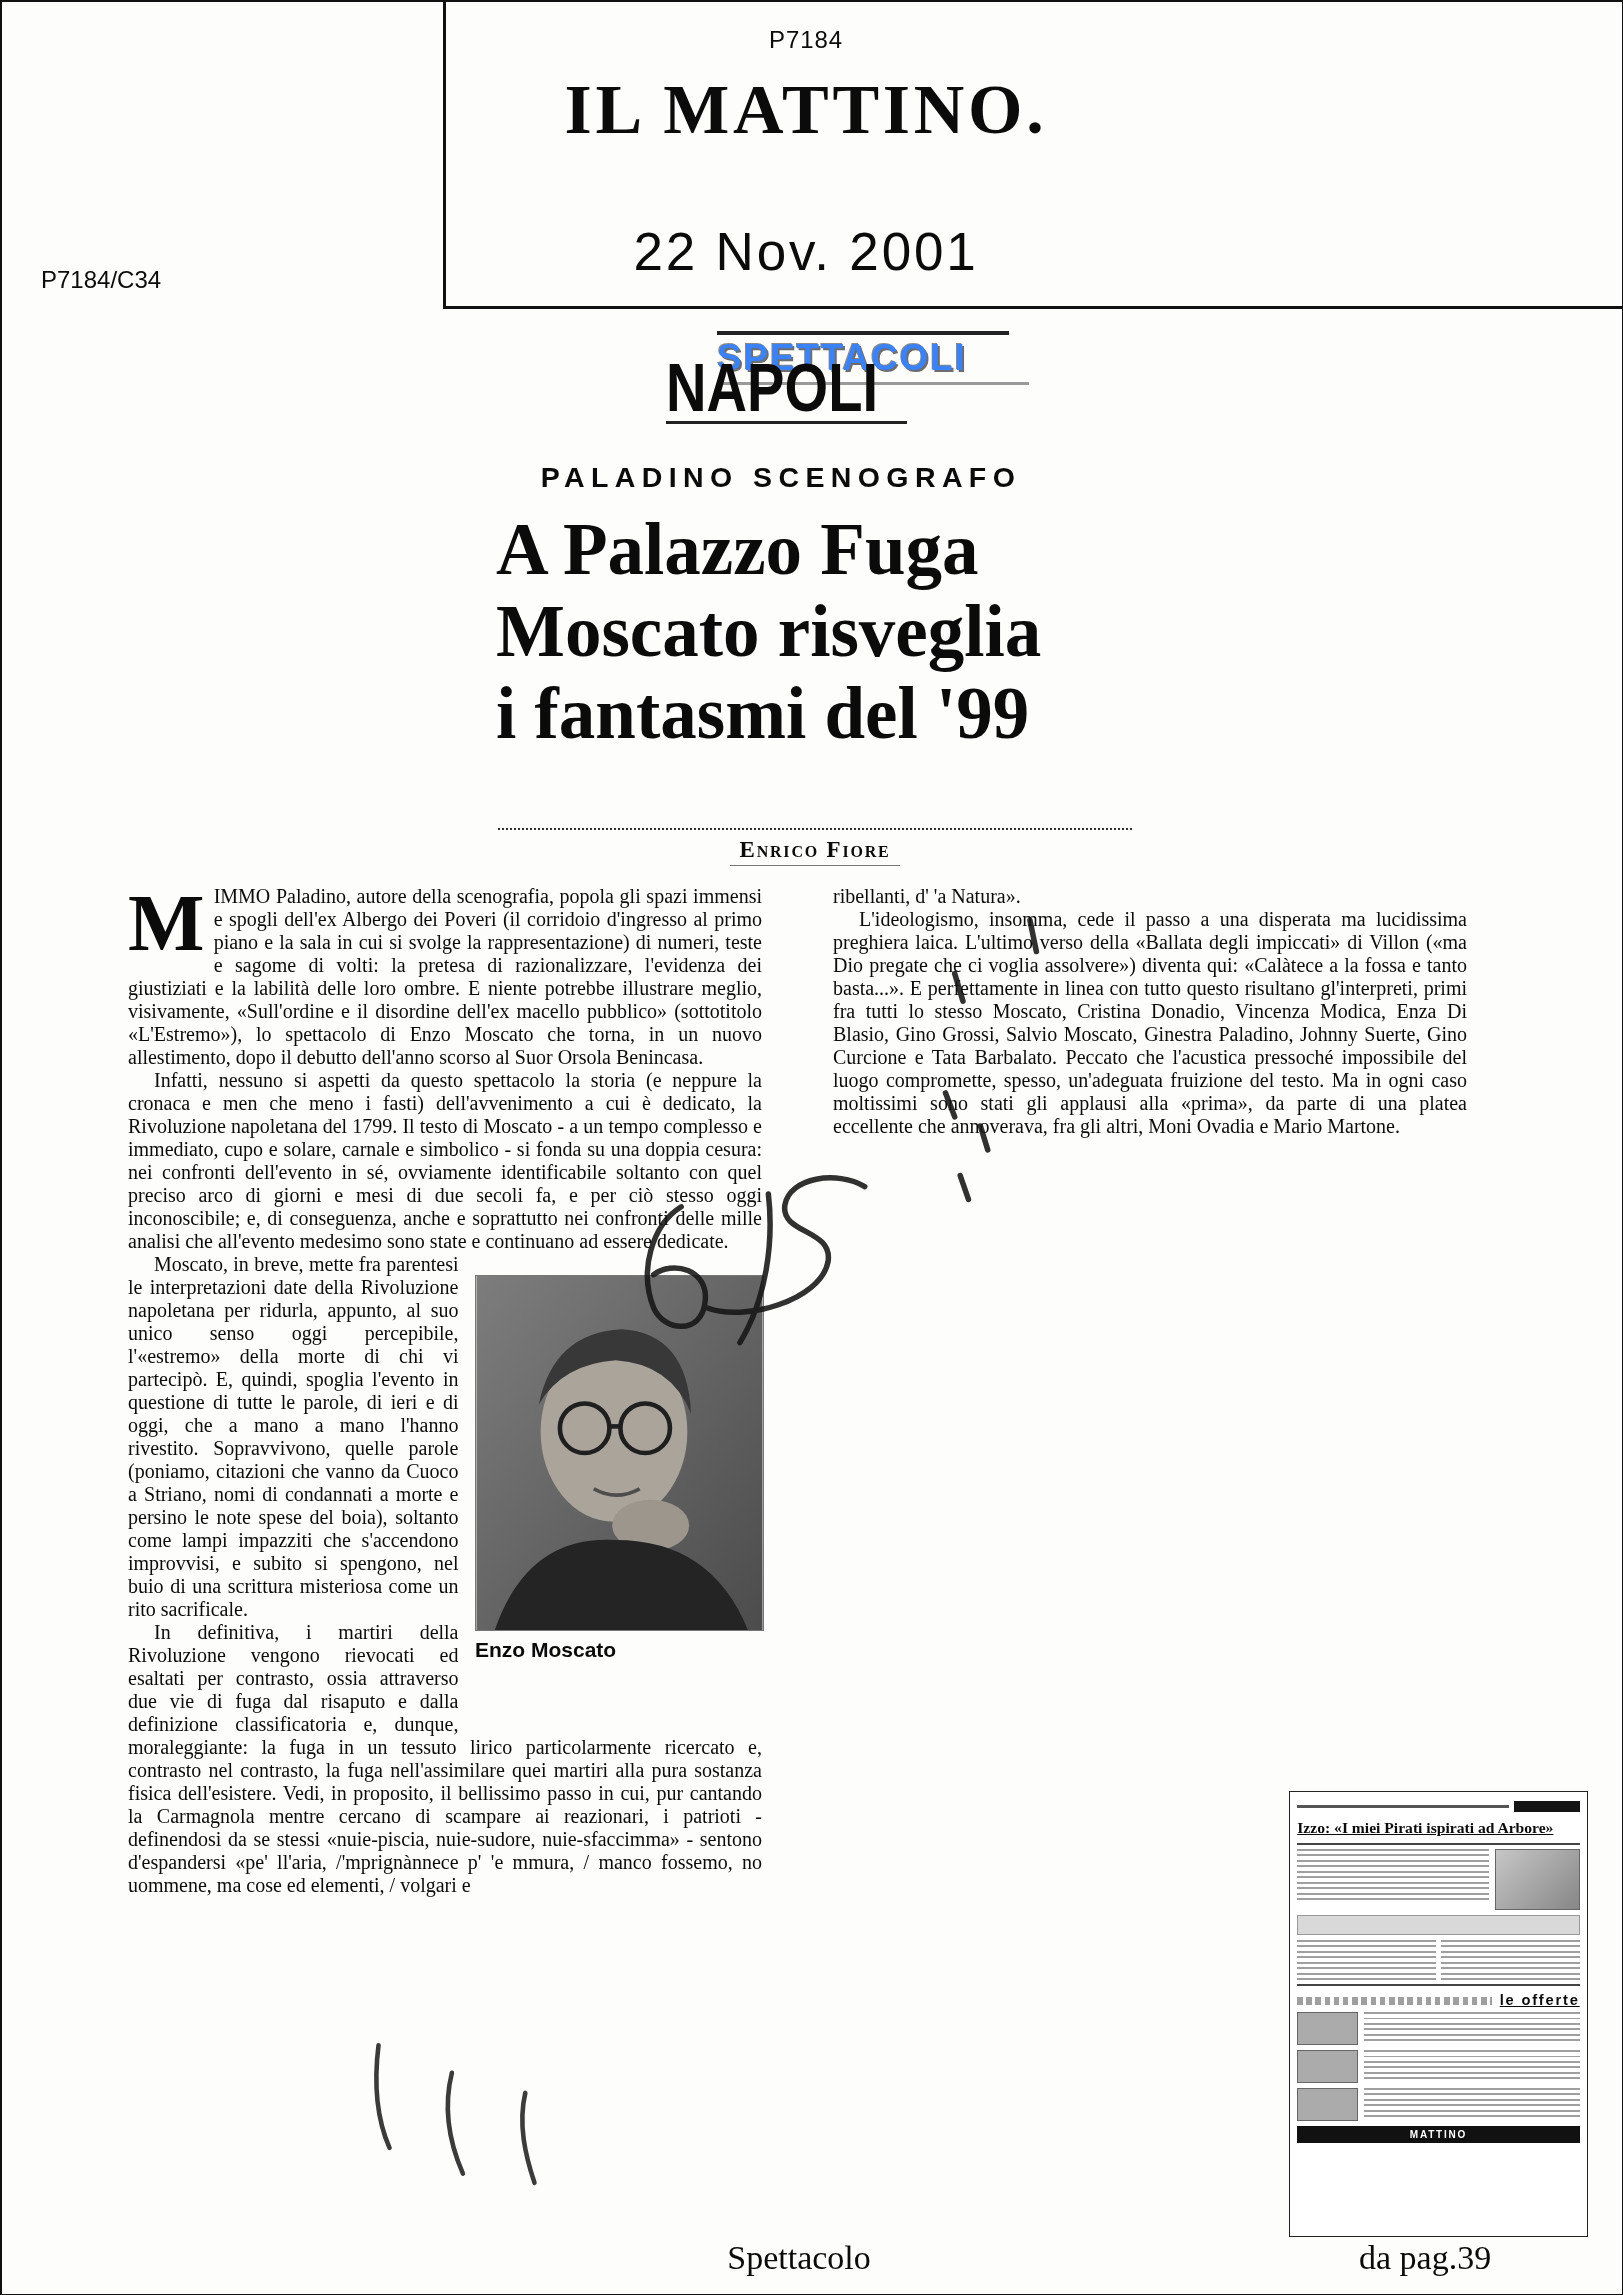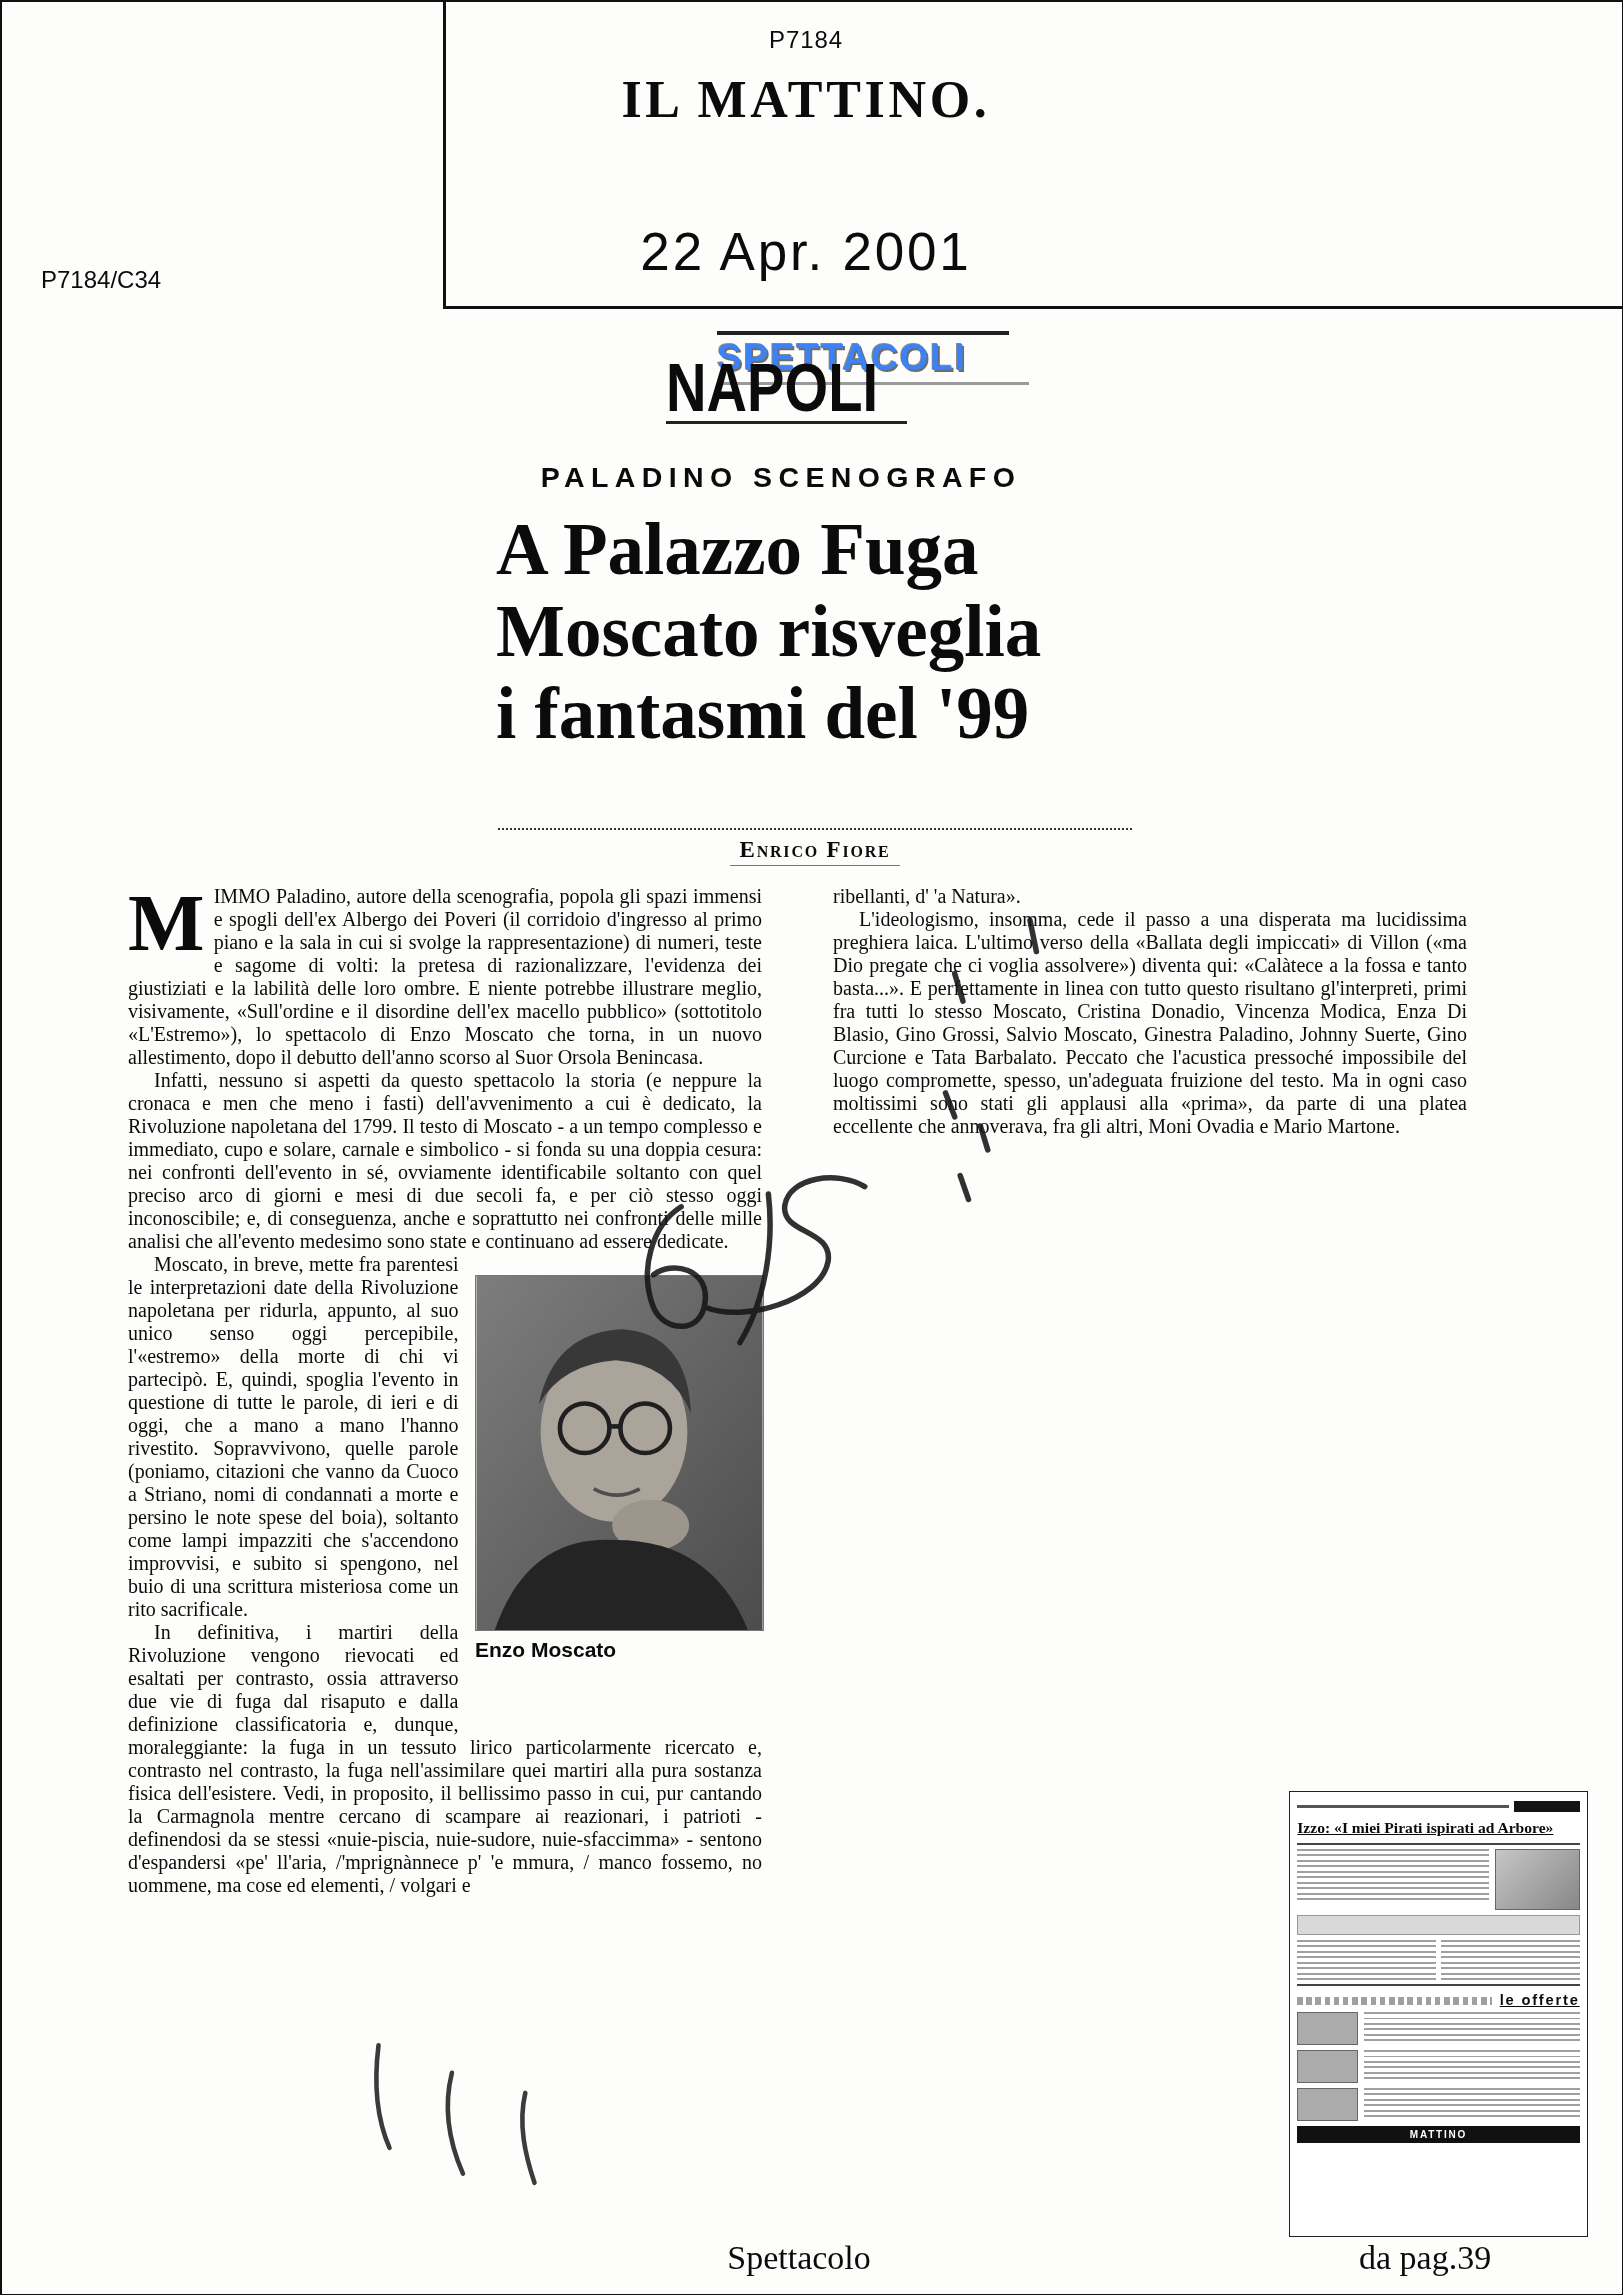--- a/index.html
+++ b/index.html
@@ -7,21 +7,21 @@
     position:relative; width:1624px; height:2296px;
     background:#fdfdfb; color:#0b0b0b;
     border:2.8px solid #111; box-sizing:border-box;
     font-family:"Liberation Serif", serif; overflow:hidden;
   }
 
   
   .code-top  { position:absolute; left:804px; top:24px; transform:translateX(-50%);
                font:400 24px "Liberation Sans", sans-serif; letter-spacing:0.9px; }
   .masthead  { position:absolute; left:804px; top:68px; transform:translateX(-50%);
-               font-family:"Liberation Serif", serif; font-weight:900; font-size:52px;
+               font-family:"Liberation Serif", serif; font-weight:900; font-size:70px;
                letter-spacing:3.7px; white-space:nowrap; }
   .issue-date{ position:absolute; left:804px; top:219px; transform:translateX(-50%);
                font:400 53px "Liberation Sans", sans-serif; letter-spacing:2.8px; white-space:nowrap; }
   .code-left { position:absolute; left:39px; top:264px;
                font:400 24px "Liberation Sans", sans-serif; }
   .vline { position:absolute; left:441px; top:0; width:2.8px; height:307px; background:#111; }
   .hline { position:absolute; left:441px; top:304px; right:0; height:2.8px; background:#111; }
 
   
   .sect { position:absolute; left:664px; top:329px; width:404px; height:107px; }
@@ -95,21 +95,21 @@
                     font:400 34px "Liberation Serif", serif; }
 </style>
 </head>
 <body>
 
 <div id="page">
 
   <div class="code-top">P7184</div>
   <div class="masthead">IL MATTINO.</div>
   <div class="code-left">P7184/C34</div>
-  <div class="issue-date">22 Apr. 2001</div>
+  <div class="issue-date">22 Nov. 2001</div>
   <div class="vline"></div>
   <div class="hline"></div>
 
   <div class="sect">
     <div class="sect-topline"></div>
     <div class="sect-overlay">SPETTACOLI</div>
     <div class="sect-grayline"></div>
     <div class="sect-name">NAPOLI</div>
     <div class="sect-underline"></div>
   </div>

